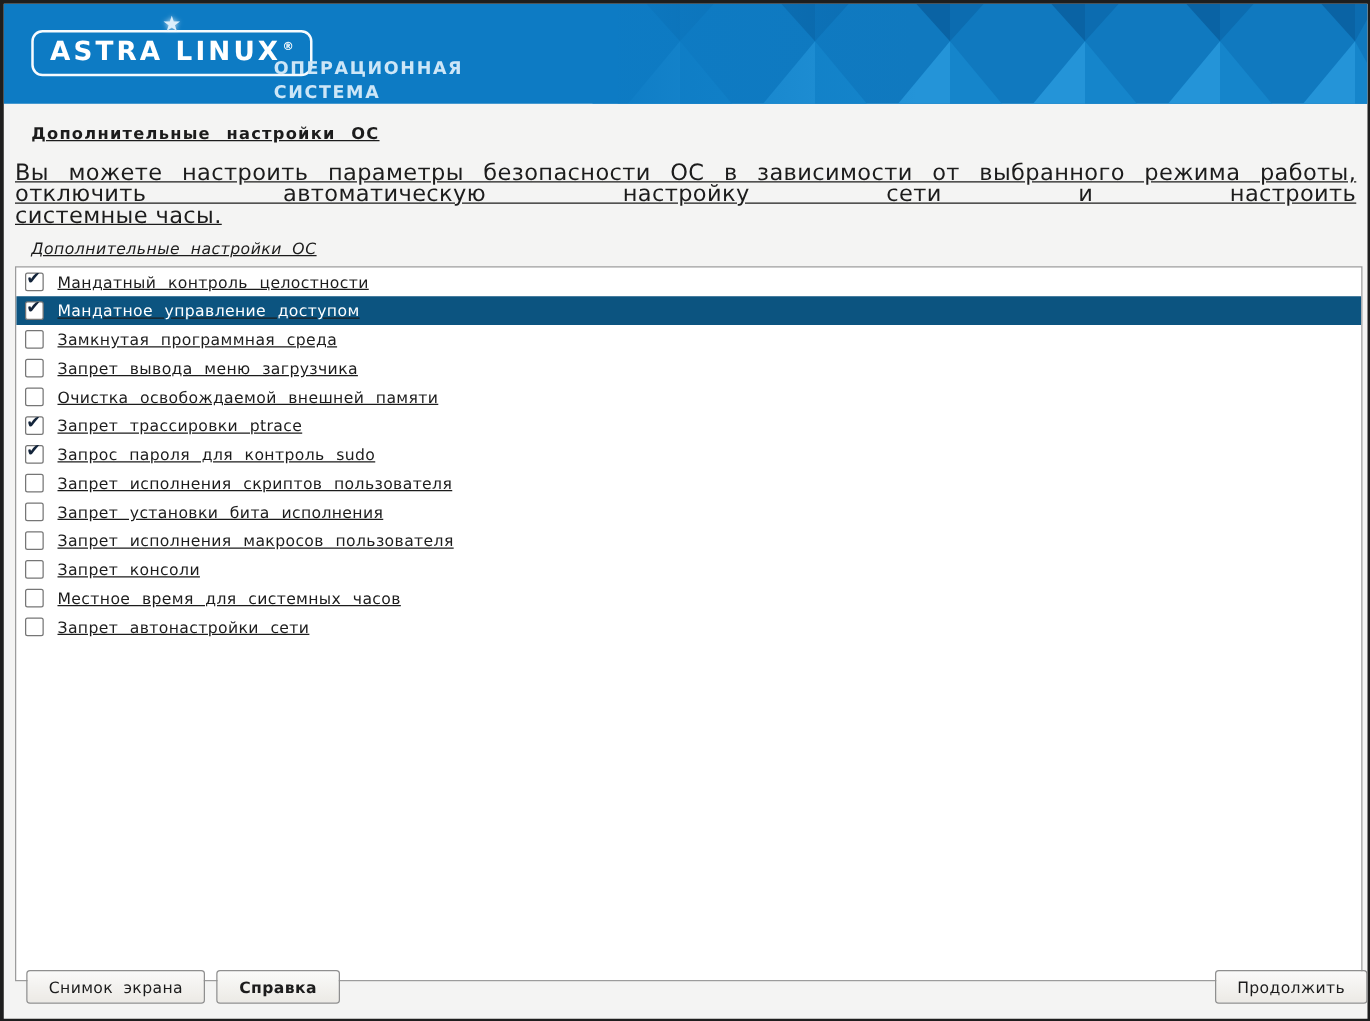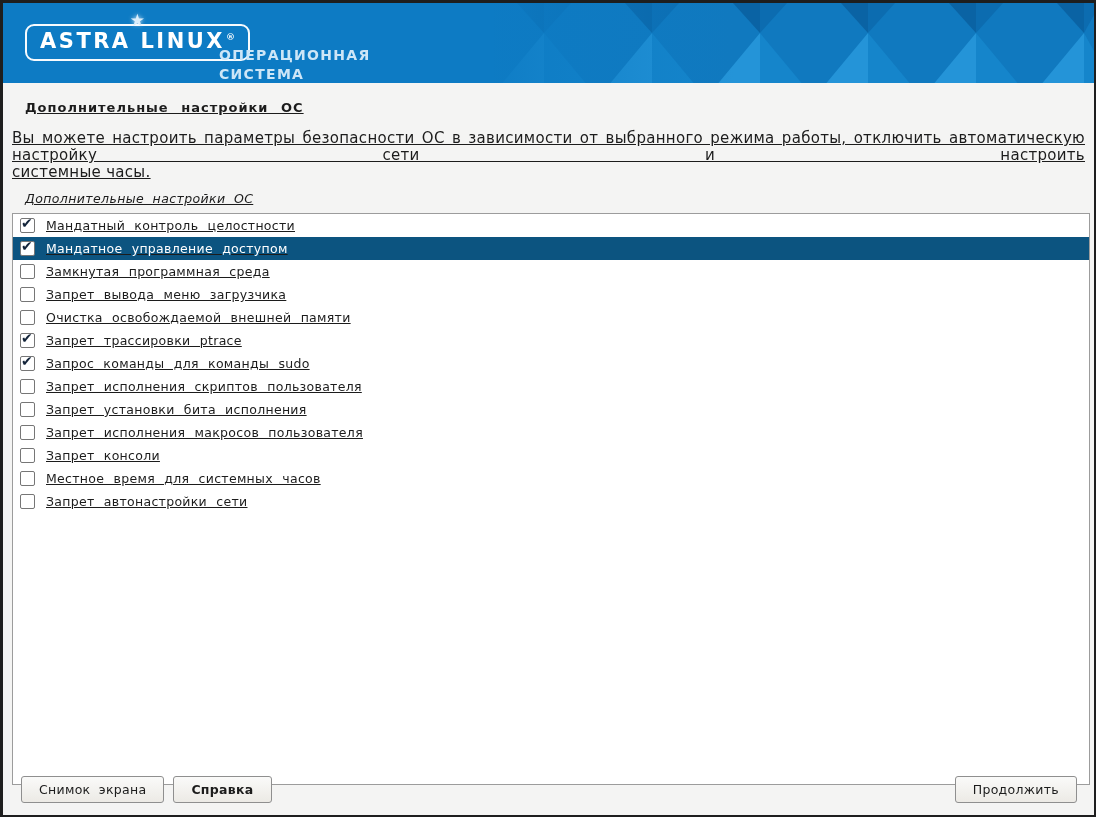--- a/index.html
+++ b/index.html
@@ -49,21 +49,21 @@
     letter-spacing: 1.3px; line-height: 19px; margin-top: 20px;
   }
 
   
   .content { padding: 17px 9px 0 9px; color: #1c1c1c; text-decoration: underline; }
   .page-title {
     margin: 0 0 0 13px;
     font-size: 13px; font-weight: bold;
     letter-spacing: 1px; word-spacing: 7px;
   }
-  .description { margin: 15px 0 0 0; font-size: 15px; line-height: 17px; letter-spacing: .3px; }
+  .description { margin: 15px 0 0 0; font-size: 18px; line-height: 17px; letter-spacing: .3px; }
   .description .just { text-align: justify; text-align-last: justify; }
   .list-label {
     margin: 10px 0 7px 13px;
     font-size: 12.5px; font-style: italic; letter-spacing: .4px; word-spacing: 4px;
   }
 
   
   .listbox {
     width: 1078px; height: 572px;
     background: #ffffff;
@@ -85,21 +85,21 @@
     border-radius: 2px;
     margin-right: 11px;
   }
   .cb .mark {
     position: absolute; left: 0px; top: -3px;
     font-size: 14px; color: #13243a; line-height: 1;
   }
 
   
   .footer {
-    position: absolute; left: 18px; right: 17px; bottom: 12px;
+    position: absolute; left: 18px; right: 0; bottom: 12px;
     display: flex; 
   }
   .btn {
     height: 27px;
     padding: 0 17px;
     background: linear-gradient(#fafaf9, #eceae5);
     border: 1px solid #8f8f8f;
     border-radius: 3px;
     font-family: "DejaVu Sans", "Liberation Sans", sans-serif;
     font-size: 12.5px; letter-spacing: .3px; word-spacing: 4px;
@@ -200,21 +200,21 @@
         <div class="row">
           <span class="cb">
             <span class="mark">✔</span>
           </span>
           <span>Запрет трассировки ptrace</span>
         </div>
         <div class="row">
           <span class="cb">
             <span class="mark">✔</span>
           </span>
-          <span>Запрос команды для команды sudo</span>
+          <span>Запрос пароля для контроль sudo</span>
         </div>
         <div class="row">
           <span class="cb"></span>
           <span>Запрет исполнения скриптов пользователя</span>
         </div>
         <div class="row">
           <span class="cb"></span>
           <span>Запрет установки бита исполнения</span>
         </div>
         <div class="row">

